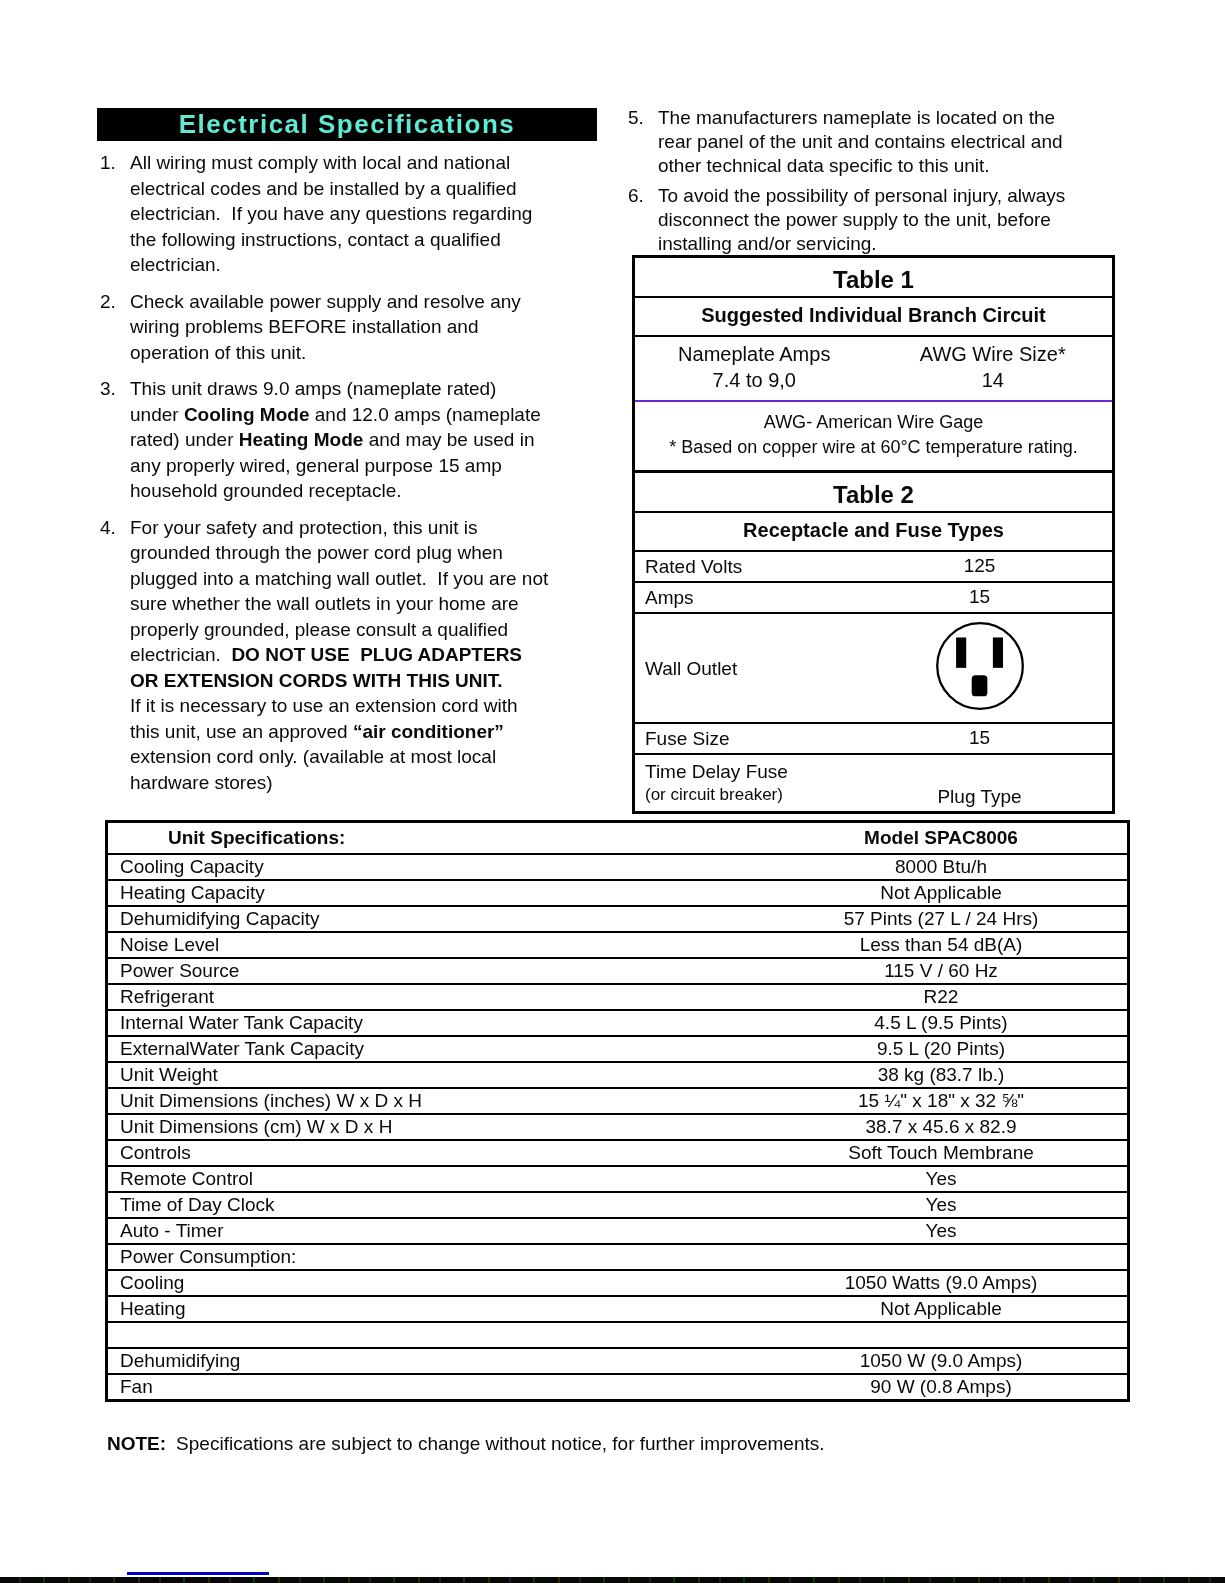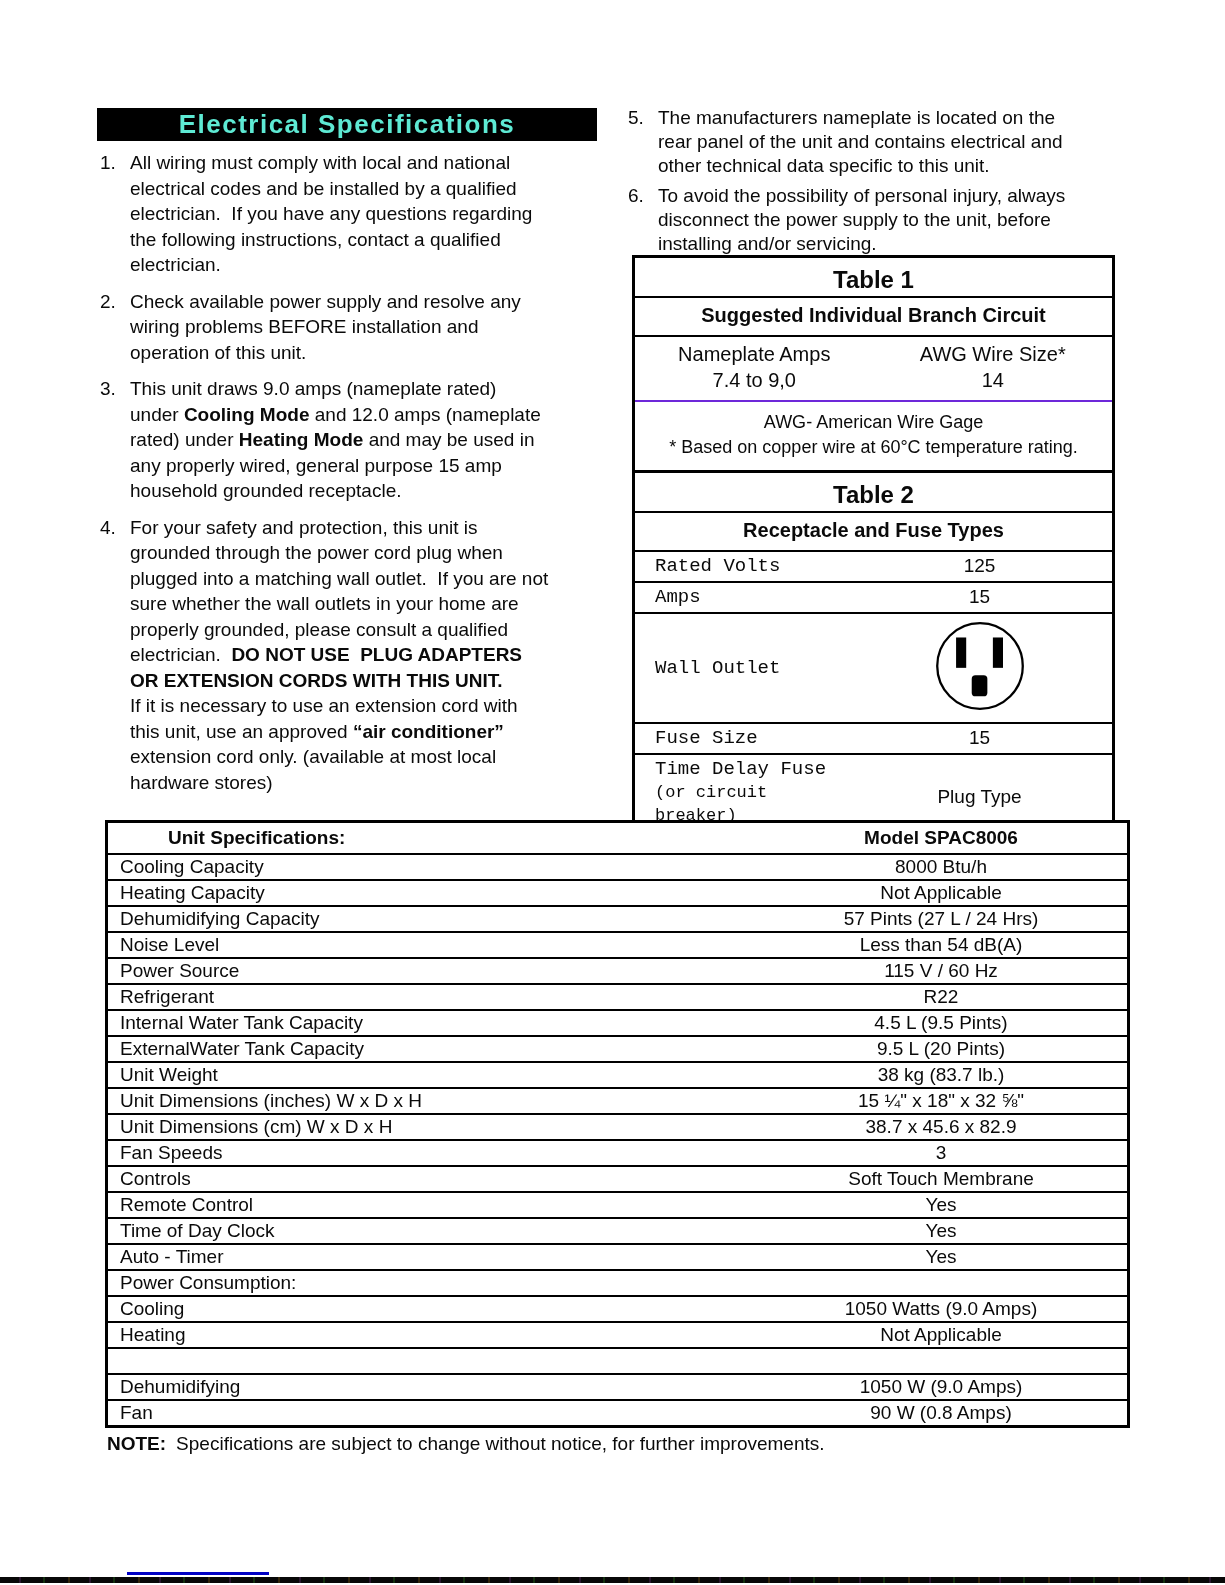--- a/index.html
+++ b/index.html
@@ -29,21 +29,21 @@
   .table1{left:632px;top:255px;width:483px;}
   .table2{left:632px;top:470px;width:483px;}
   .t-title{font-weight:bold;font-size:24px;text-align:center;padding:8px 0 2px;border-bottom:2px solid #000;}
   .t-sub{font-weight:bold;font-size:20px;text-align:center;padding:6px 16px 8px;border-bottom:2px solid #000;}
   .t1-cols{display:flex;border-bottom:2px solid #6d28d9;padding:4px 0 7px;}
   .t1-col{flex:1;text-align:center;font-size:20px;line-height:26px;}
   .t1-foot{text-align:center;font-size:18px;line-height:25px;padding:8px 6px 14px;}
 
   .t2-row{display:flex;border-bottom:2px solid #000;font-size:19px;align-items:center;min-height:28px;}
   .t2-row:last-child{border-bottom:none;}
-  .t2-label{flex:1;padding:3px 0 3px 20px;line-height:23px;font-family:Liberation Mono, monospace;}
+  .t2-label{flex:1;padding:3px 0 3px 10px;line-height:23px;}
   .t2-sublabel{font-size:17px;}
   .t2-value{flex:0 0 265px;text-align:center;padding:3px 0;align-self:flex-start;}
   .t2-row.tall{min-height:108px;}
   .t2-row.tall .t2-value{align-self:center;}
   .t2-row.two-line .t2-value{padding-top:6px;margin-top:25px;}
   .outlet-wrap{display:inline-block;width:92px;height:92px;}
 
   
   .specs{position:absolute;left:105px;top:820px;width:1025px;border:3px solid #000;background:#fff;box-sizing:border-box;}
   .specs-row{display:flex;border-top:2px solid #000;font-size:19px;min-height:24px;align-items:center;}
@@ -226,24 +226,20 @@
         </div>
         <div class="specs-row">
           <span class="specs-label">Unit Dimensions (inches) W x D x H</span>
           <span class="specs-value">15 ¼" x 18" x 32 ⅝"</span>
         </div>
         <div class="specs-row">
           <span class="specs-label">Unit Dimensions (cm) W x D x H</span>
           <span class="specs-value">38.7 x 45.6 x 82.9</span>
         </div>
         <div class="specs-row">
-          <span class="specs-label">Fan Speeds</span>
-          <span class="specs-value">3</span>
-        </div>
-        <div class="specs-row">
           <span class="specs-label">Controls</span>
           <span class="specs-value">Soft Touch Membrane</span>
         </div>
         <div class="specs-row">
           <span class="specs-label">Remote Control</span>
           <span class="specs-value">Yes</span>
         </div>
         <div class="specs-row">
           <span class="specs-label">Time of Day Clock</span>
           <span class="specs-value">Yes</span>

